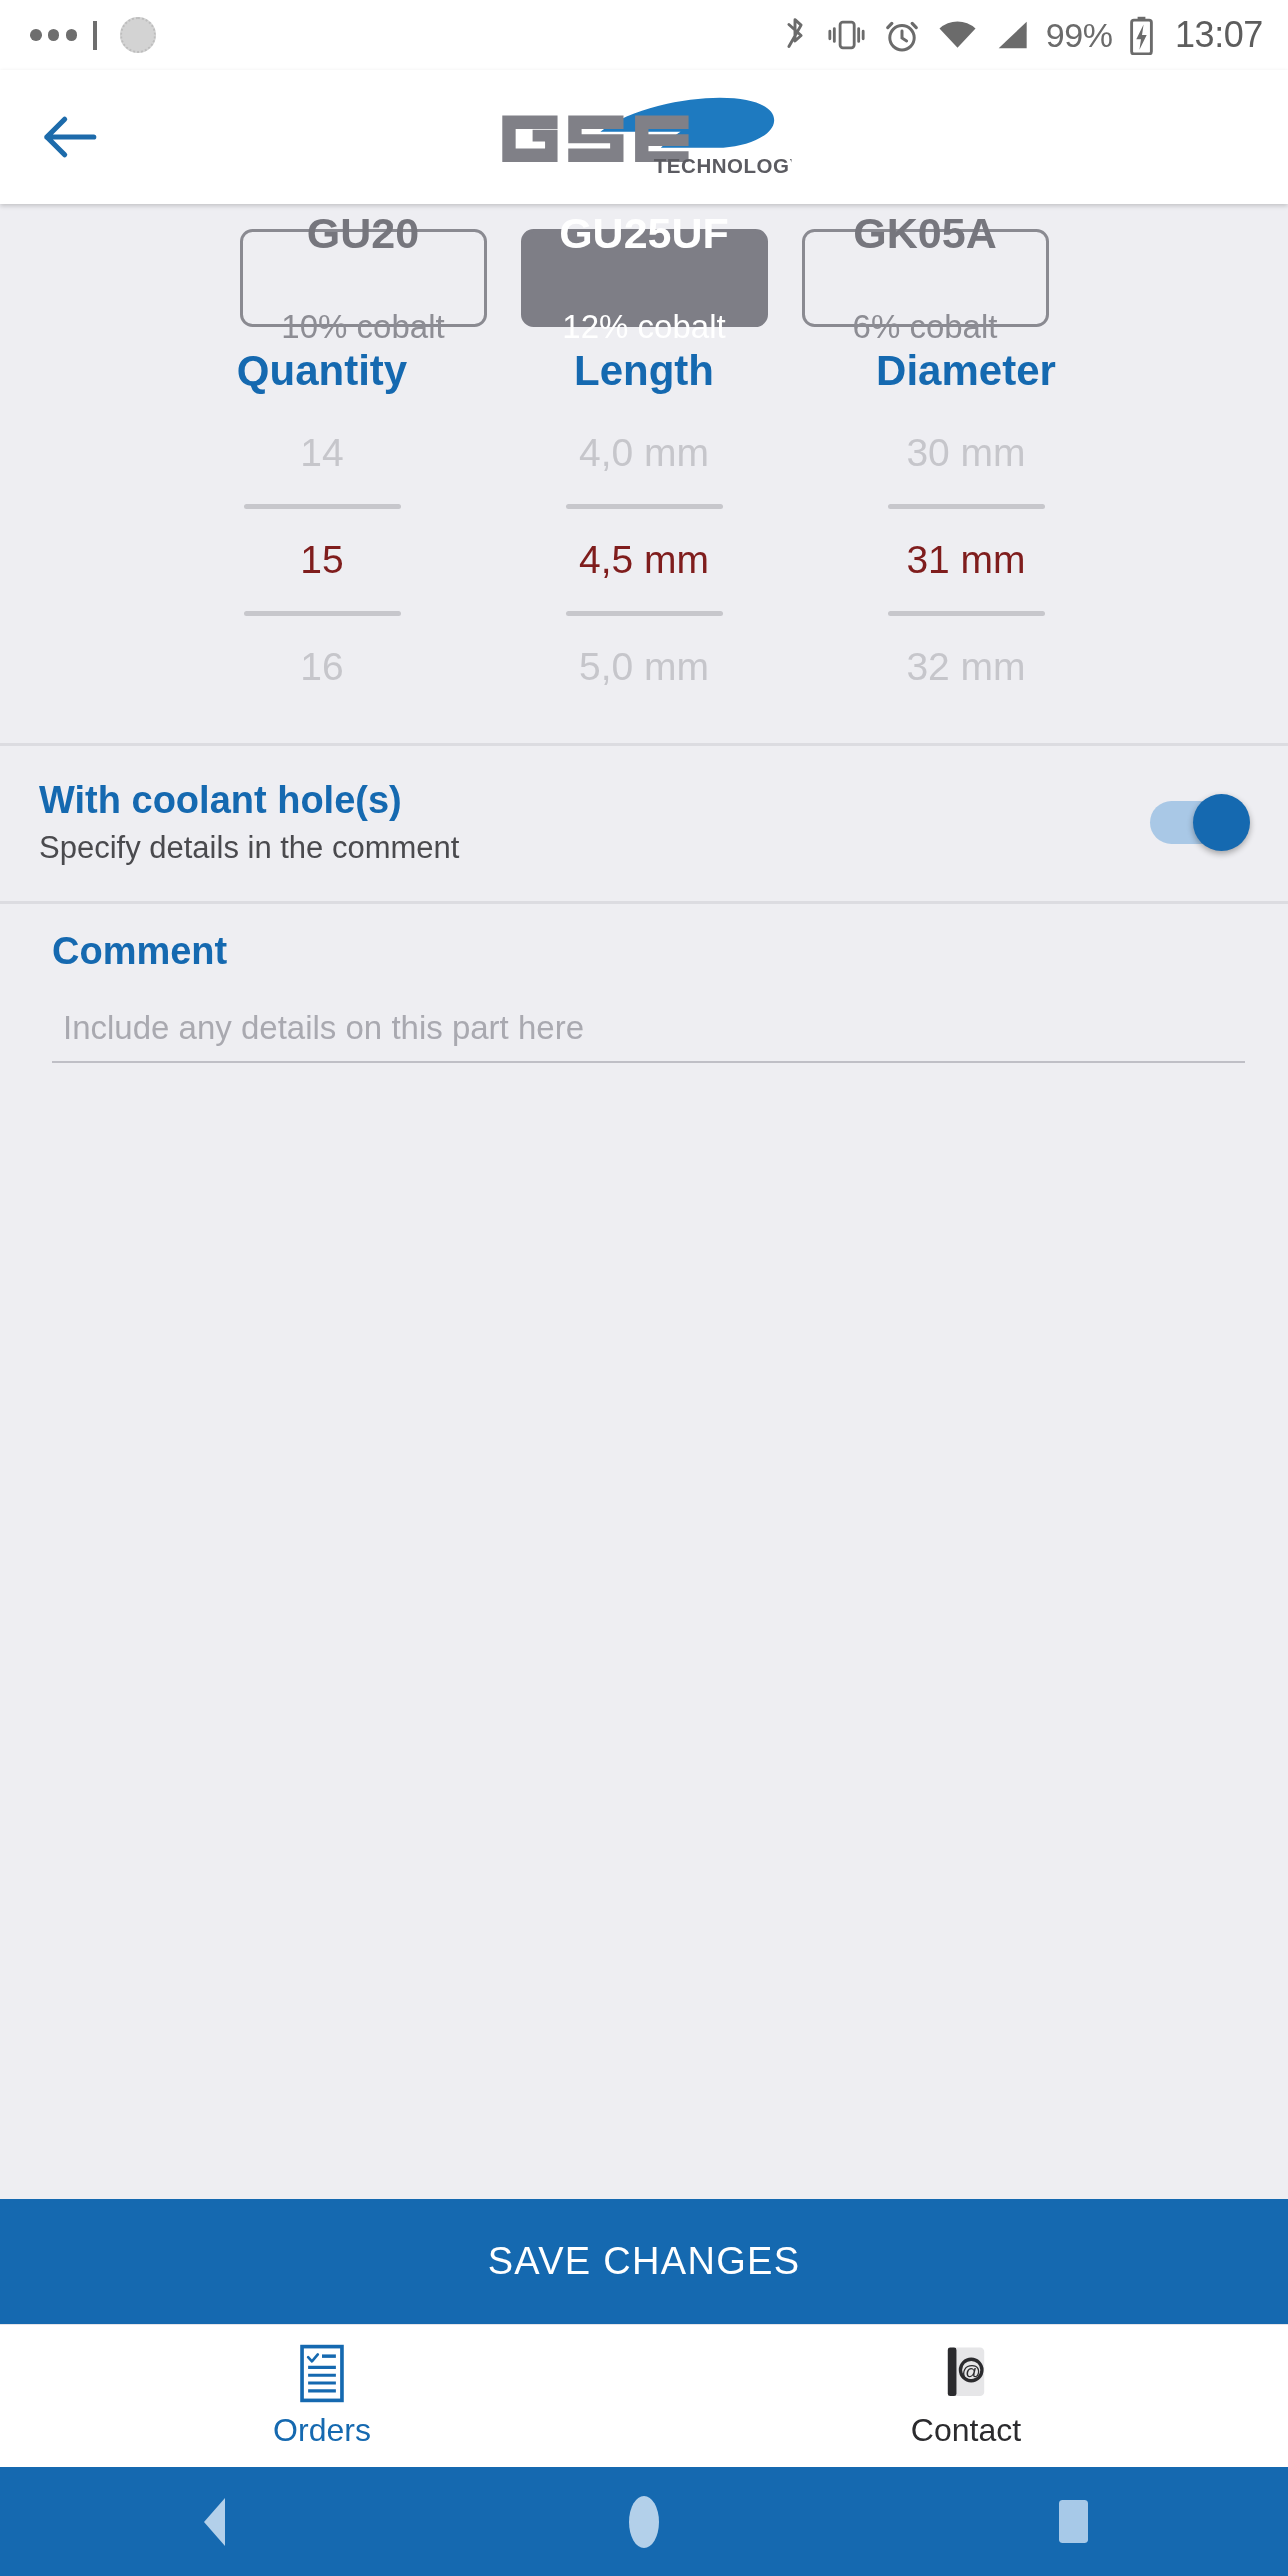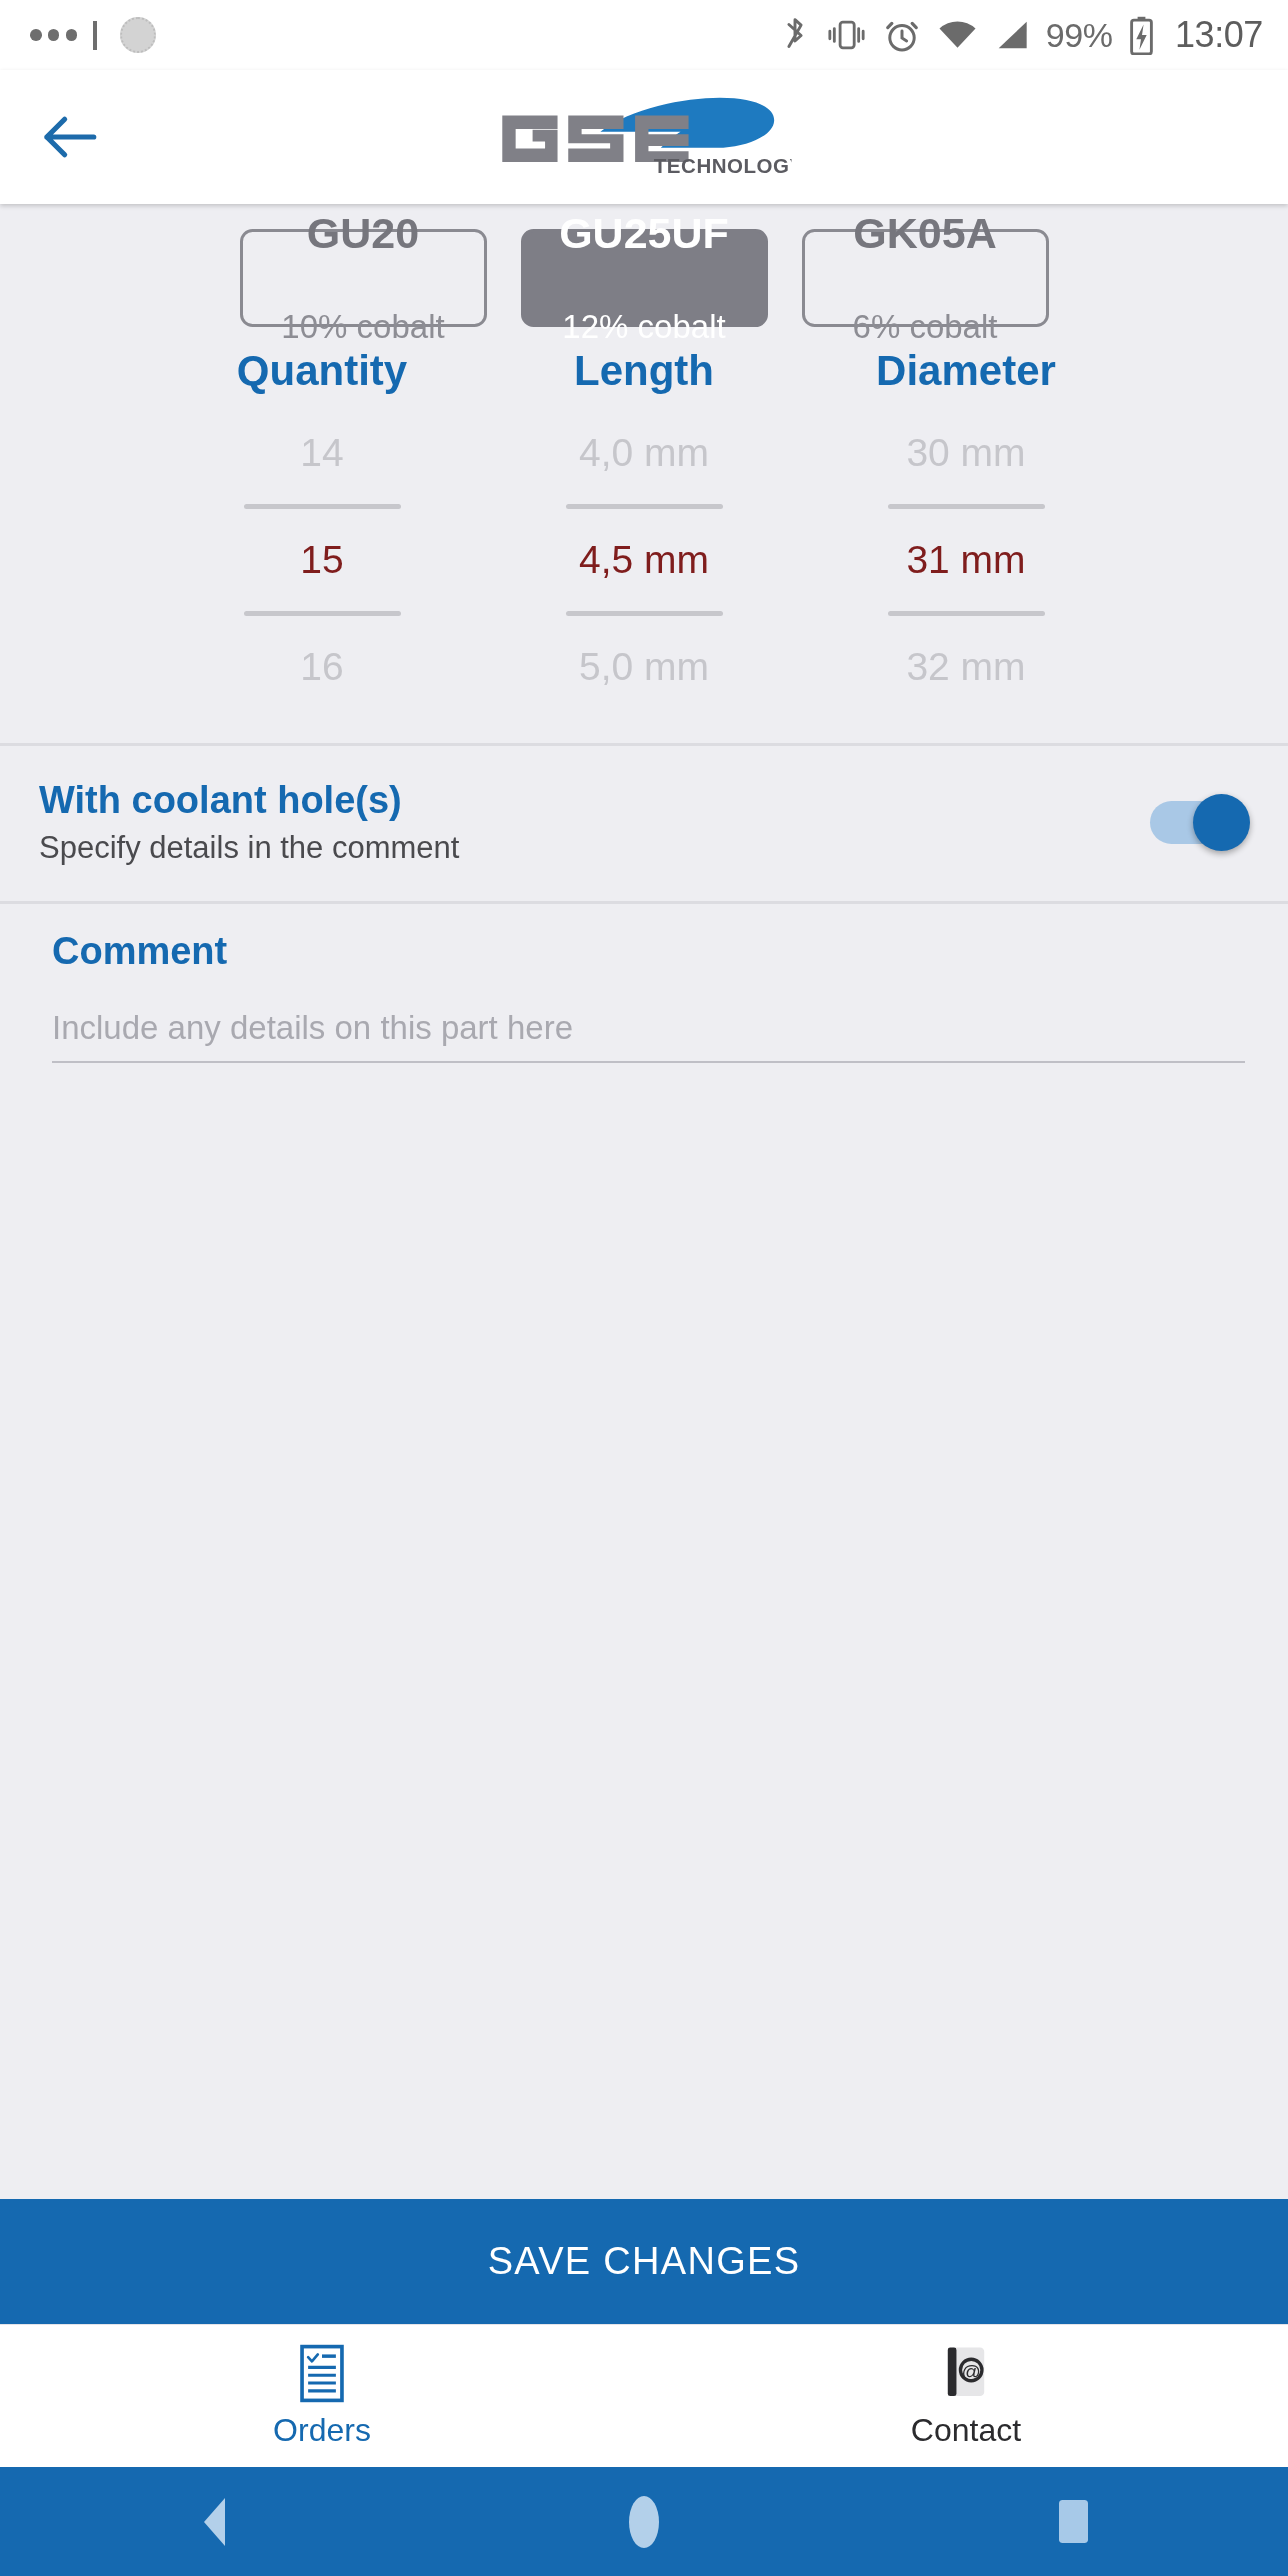--- a/index.html
+++ b/index.html
@@ -237,20 +237,21 @@
   }
   .comment-input {
     width: 100%;
     border: none;
     outline: none;
     background: transparent;
     font-family: "Liberation Sans", sans-serif;
     font-size: 33px;
     color: #3c3c40;
     padding: 0;
+    margin-left: 11px;
   }
   .comment-input::placeholder { color: #a9a9b0; }
 
   .filler { flex: 1; }
 
   
   .save-btn {
     height: 125px;
     background: #1569b0;
     color: #ffffff;

